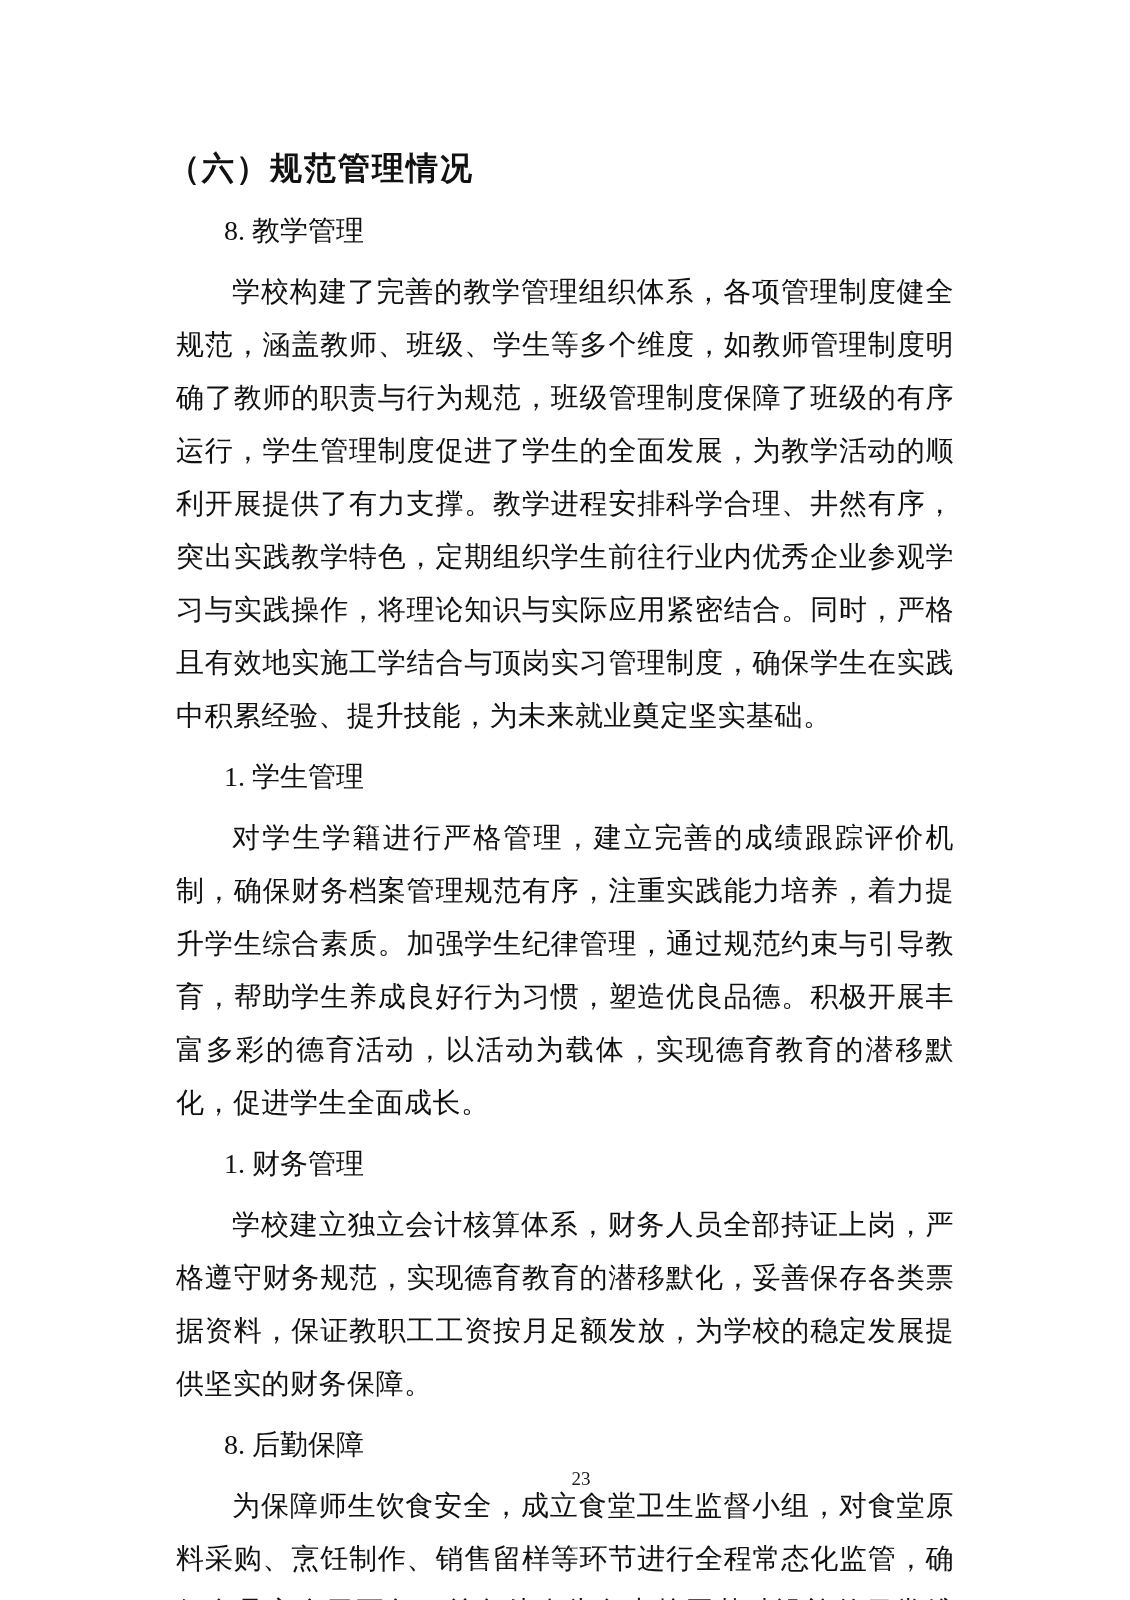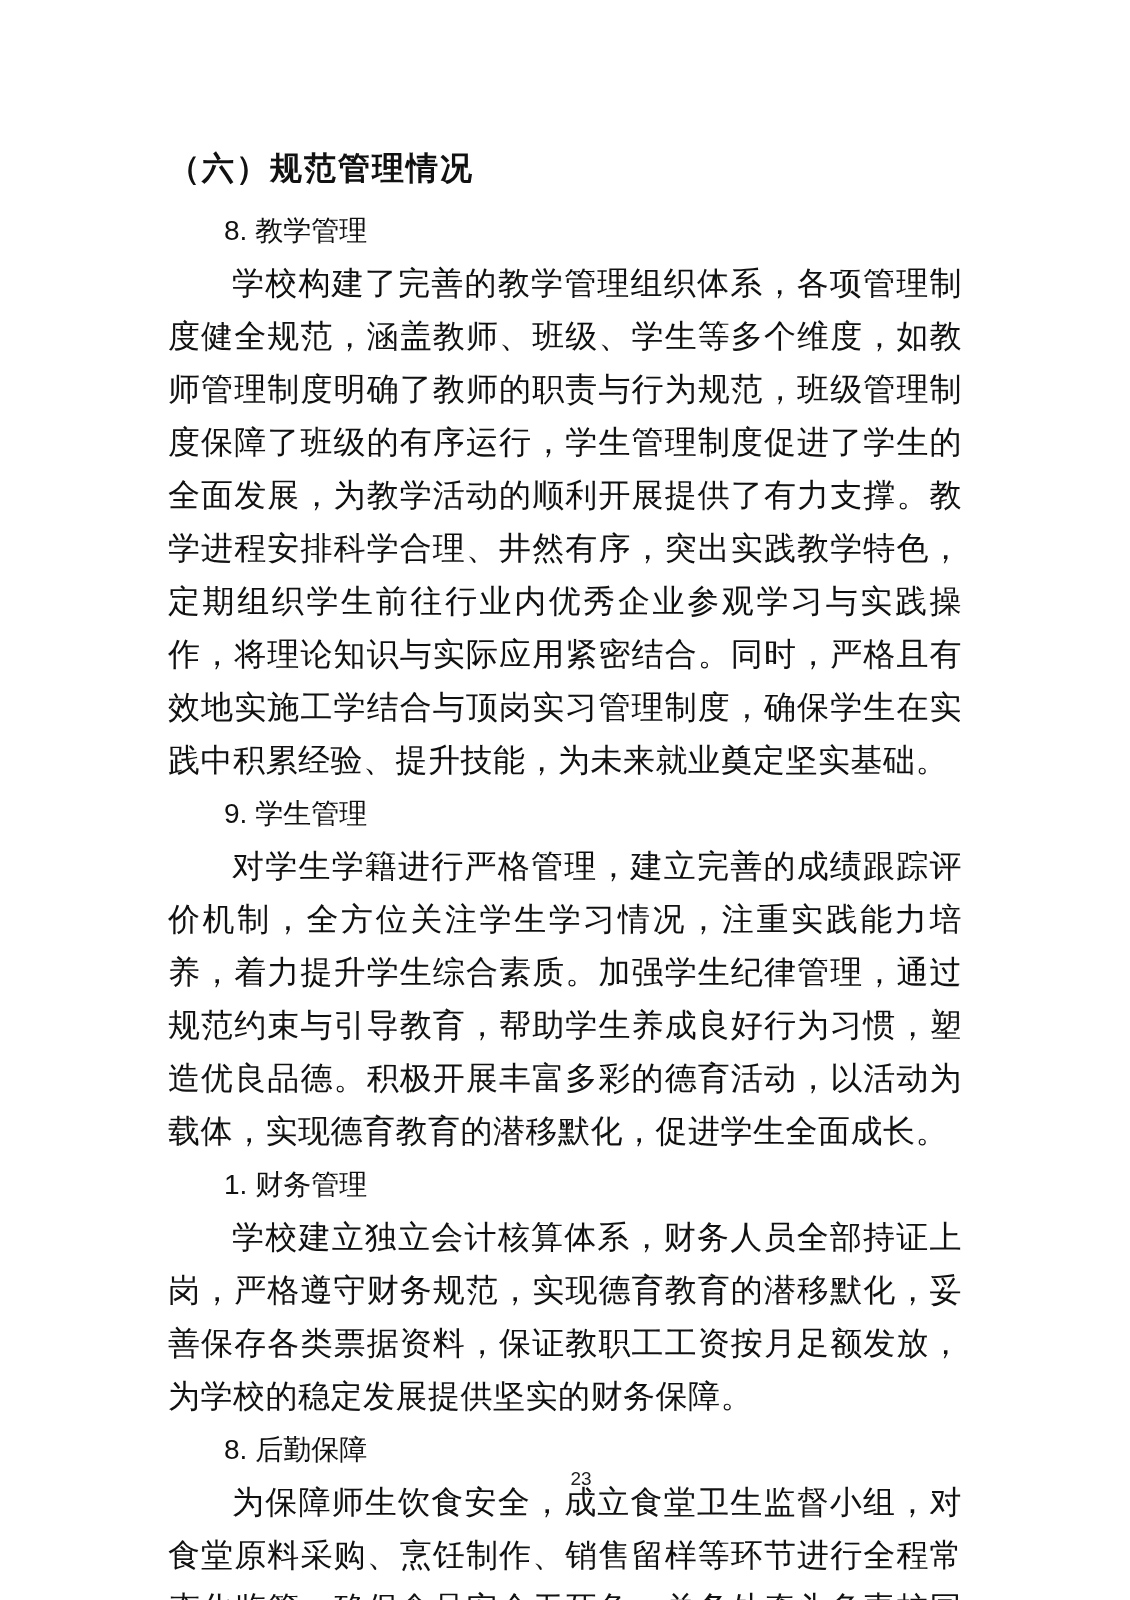--- a/index.html
+++ b/index.html
@@ -6,21 +6,21 @@
     margin: 0;
     padding: 0;
     background: #ffffff;
   }
   .page {
     position: relative;
     width: 1130px;
     height: 1600px;
     background: #ffffff;
     overflow: hidden;
-    font-family: Liberation Sans, sans-serif;
+    font-family: Liberation Serif, serif;
     color: #111111;
   }
   .content {
     position: absolute;
     left: 168px;
     top: 140px;
     width: 794px;
   }
   .doc-heading {
     font-size: 32px;
@@ -31,25 +31,25 @@
     white-space: nowrap;
   }
   .sub-heading {
     font-size: 28px;
     font-weight: normal;
     line-height: 53px;
     text-indent: 2em;
     margin: 0;
   }
   .body-para {
-    font-size: 32px;
+    font-size: 28px;
     line-height: 53px;
     text-align: justify;
     text-indent: 2em;
-    margin: 0;
+    margin: 8px;
     letter-spacing: 0.5px;
   }
   .page-number {
     position: absolute;
     top: 1468px;
     left: 16px;
     width: 100%;
     text-align: center;
     font-size: 19px;
     color: #222222;
@@ -59,22 +59,22 @@
 <body>
 
 <div class="page">
   <div class="content">
 
     <h1 class="doc-heading">（六）规范管理情况</h1>
 
     <h2 class="sub-heading">8. 教学管理</h2>
     <p class="body-para">学校构建了完善的教学管理组织体系，各项管理制度健全规范，涵盖教师、班级、学生等多个维度，如教师管理制度明确了教师的职责与行为规范，班级管理制度保障了班级的有序运行，学生管理制度促进了学生的全面发展，为教学活动的顺利开展提供了有力支撑。教学进程安排科学合理、井然有序，突出实践教学特色，定期组织学生前往行业内优秀企业参观学习与实践操作，将理论知识与实际应用紧密结合。同时，严格且有效地实施工学结合与顶岗实习管理制度，确保学生在实践中积累经验、提升技能，为未来就业奠定坚实基础。</p>
 
-    <h2 class="sub-heading">9. 学生管理</h2>
-    <p class="body-para">对学生学籍进行严格管理，建立完善的成绩跟踪评价机制，全方位关注学生学习情况，注重实践能力培养，着力提升学生综合素质。加强学生纪律管理，通过规范约束与引导教育，帮助学生养成良好行为习惯，塑造优良品德。积极开展丰富多彩的德育活动，以活动为载体，实现德育教育的潜移默化，促进学生全面成长。</p>
+    <h2 class="sub-heading">1. 学生管理</h2>
+    <p class="body-para">对学生学籍进行严格管理，建立完善的成绩跟踪评价机制，确保财务档案管理规范有序，注重实践能力培养，着力提升学生综合素质。加强学生纪律管理，通过规范约束与引导教育，帮助学生养成良好行为习惯，塑造优良品德。积极开展丰富多彩的德育活动，以活动为载体，实现德育教育的潜移默化，促进学生全面成长。</p>
 
     <h2 class="sub-heading">1. 财务管理</h2>
     <p class="body-para">学校建立独立会计核算体系，财务人员全部持证上岗，严格遵守财务规范，实现德育教育的潜移默化，妥善保存各类票据资料，保证教职工工资按月足额发放，为学校的稳定发展提供坚实的财务保障。</p>
 
     <h2 class="sub-heading">8. 后勤保障</h2>
     <p class="body-para">为保障师生饮食安全，成立食堂卫生监督小组，对食堂原料采购、烹饪制作、销售留样等环节进行全程常态化监管，确保食品安全无死角。总务处牵头负责校园基础设施的日常维护，确保水电供应稳定、</p>
 
   </div>
 
   <div class="page-number">23</div>

